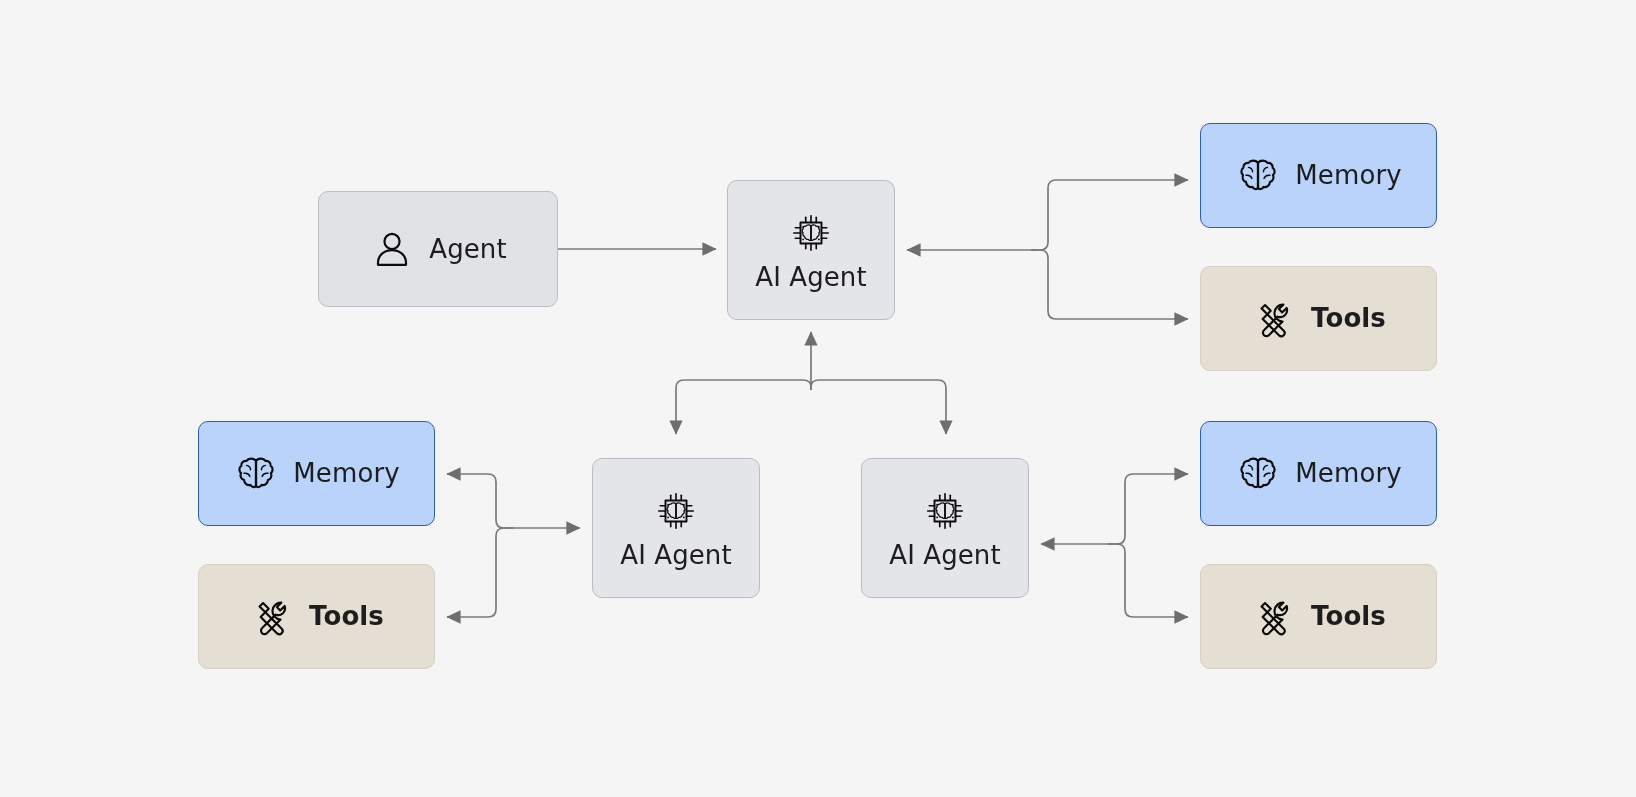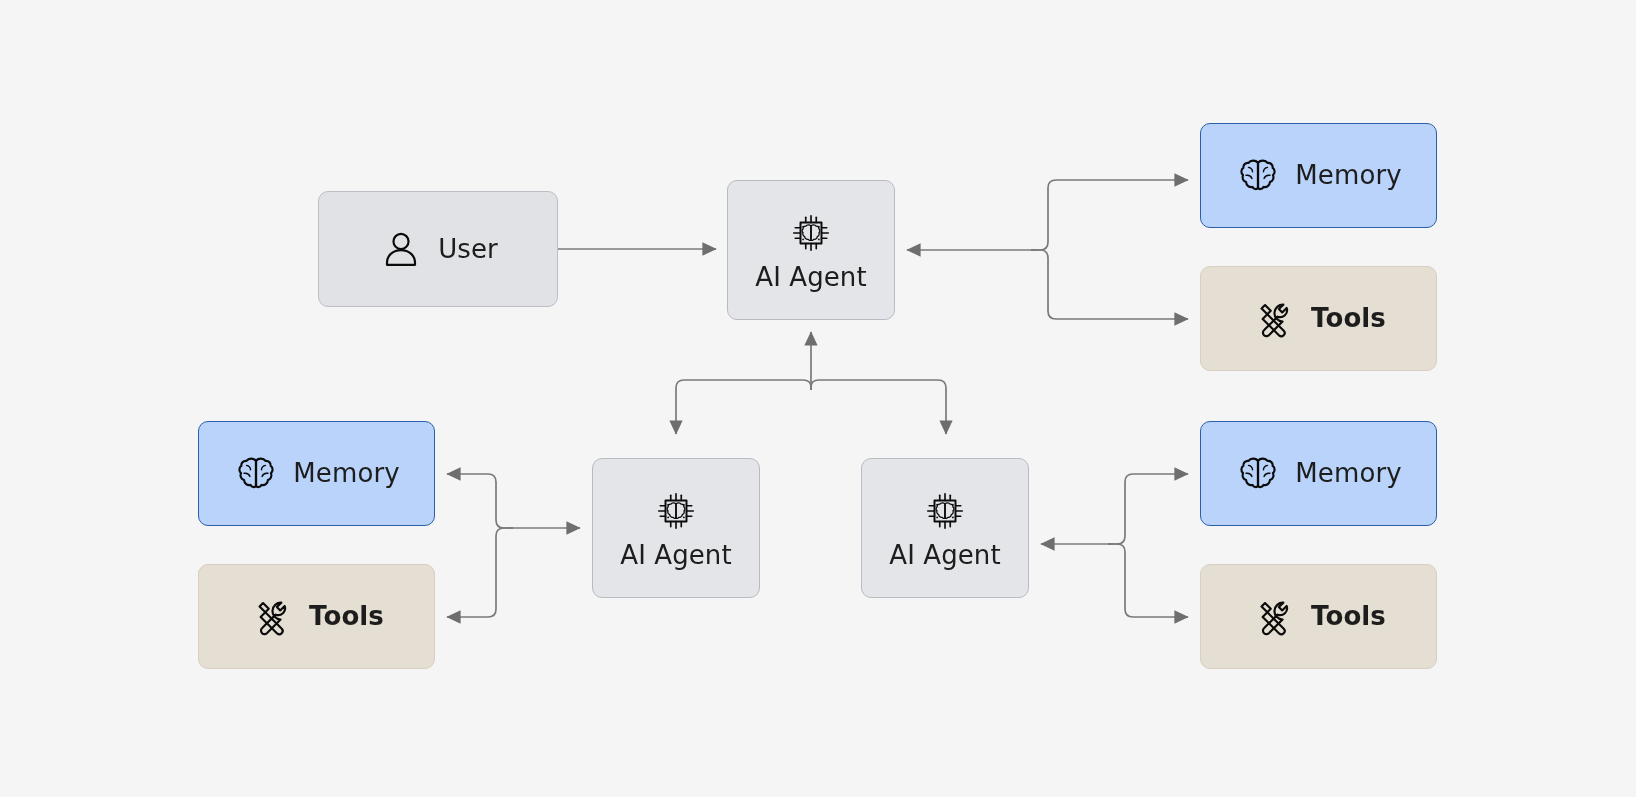--- a/index.html
+++ b/index.html
@@ -106,21 +106,21 @@
       <path d="M1112,544 L1041,544" marker-end="url(#arrow-l)"></path>
     </g>
   </svg>
 
   <div id="nodes-layer">
       <div class="node n-user" style="left: 318px; top: 191px; width: 240px; height: 116px; background: rgb(225, 226, 229); border-color: rgb(187, 191, 197);">
         <svg width="46" height="46" viewBox="0 0 64 64" class="node-icon" fill="none" stroke="#0b0b0b" stroke-width="3" stroke-linecap="round" stroke-linejoin="round">
           <path d="M32 11 a10.5 10.5 0 1 1 0 21 a10.5 10.5 0 1 1 0 -21 Z"></path>
           <path d="M12.5 54 v-3 c0-10.2 8.7-17.5 19.5-17.5 s19.5 7.3 19.5 17.5 v3 Z"></path>
         </svg>
-        <span class="node-label">User</span>
+        <span class="node-label">Agent</span>
       </div>
       <div class="node n-agent stacked" style="left: 727px; top: 180px; width: 168px; height: 140px; background: rgb(228, 229, 232); border-color: rgb(184, 188, 194);">
         <svg width="48" height="48" viewBox="0 0 64 64" class="node-icon" fill="none" stroke="#0b0b0b" stroke-width="3" stroke-linecap="round" stroke-linejoin="round">
           <path d="M18 18 h28 v28 h-28 Z" stroke-width="2.6"></path>
           <path d="M25 18 v-7" stroke-width="2.2"></path>
           <path d="M32 18 v-9" stroke-width="2.2"></path>
           <path d="M39 18 v-7" stroke-width="2.2"></path>
           <path d="M25 46 v7" stroke-width="2.2"></path>
           <path d="M32 46 v9" stroke-width="2.2"></path>
           <path d="M39 46 v7" stroke-width="2.2"></path>

